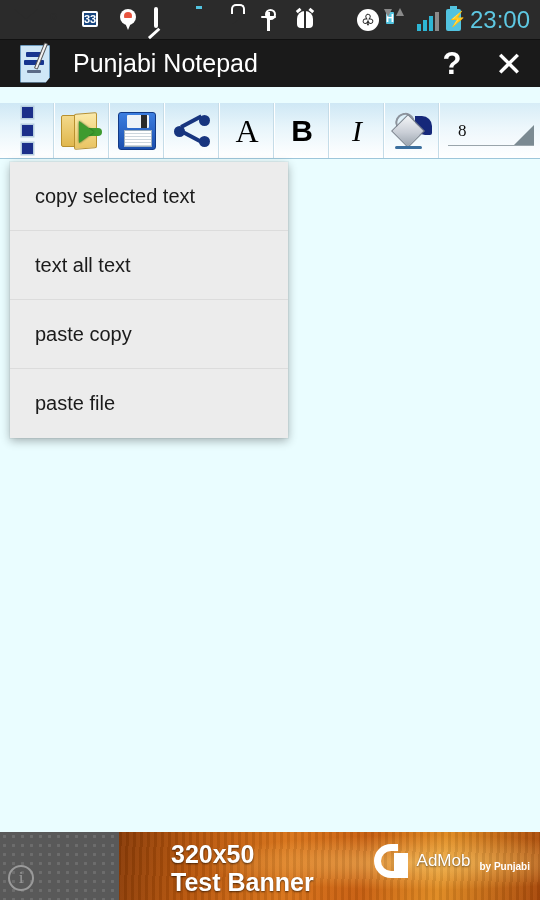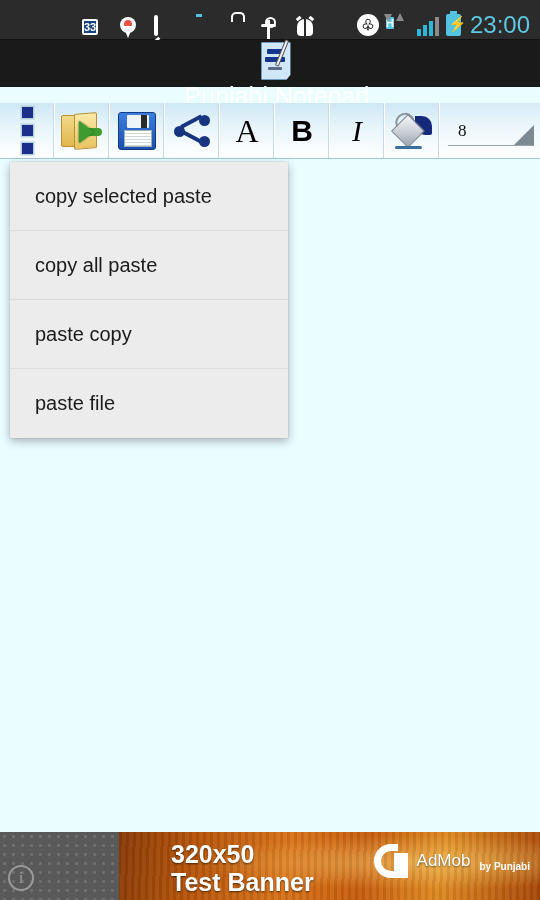--- a/index.html
+++ b/index.html
@@ -8,21 +8,21 @@
     background:#000;
     font-family:"Liberation Sans", sans-serif;
     overflow:hidden;
   }
   #screen { position:relative; width:540px; height:900px; background:#EAFDFF; }
 
   
   .statusbar{
     position:absolute; top:0; left:0; width:540px; height:40px;
     background:#2b2b2b;
-    display:flex; align-items:flex-end;
+    display:flex; align-items:center;
     border-bottom:1px solid #111;
   }
   .st-left{ display:flex; align-items:center; gap:12px; padding-left:14px; flex:1;}
   .st-right{ display:flex; align-items:center; gap:7px; padding-right:10px;}
   .sicon{ width:22px; height:22px; position:relative; display:inline-block; }
 
   
   .ic-mail{ width:24px;height:16px;background:#fff;position:relative;}
   .ic-mail:after{content:"";position:absolute;top:0;left:0;width:0;height:0;
     border-left:12px solid transparent;border-right:12px solid transparent;border-top:10px solid #2b2b2b;}
@@ -86,21 +86,21 @@
   .ic-sig b.off{background:#8a8a8a;}
   
   .ic-batt{width:15px;height:22px;background:#52c3e0;border-radius:2px;position:relative;}
   .ic-batt:before{content:"";position:absolute;top:-3px;left:4px;width:7px;height:3px;background:#52c3e0;}
   .ic-batt:after{content:"⚡";position:absolute;top:-1px;left:2.5px;font-size:15px;color:#fff;line-height:22px;}
   .st-time{color:#5ec8e2;font-size:24px;letter-spacing:0px;font-weight:400;margin-left:2px;}
 
   
   .titlebar{
     position:absolute; top:40px; left:0; width:540px; height:47px;
-    background:#1a1a1a; display:flex; align-items:center;flex-direction:column;
+    background:#1a1a1a; display:flex; align-items:center;
   }
   .app-icon{ width:42px;height:42px;margin-left:17px;position:relative;flex:none;}
   .app-icon .page{position:absolute;left:3px;top:2px;width:30px;height:38px;background:#cfe7f7;
     border:1px solid #6e9cc0;border-radius:1px;
     clip-path:polygon(0 0,100% 0,100% 86%,86% 100%,0 100%);}
   .app-icon .l1,.app-icon .l2,.app-icon .l3{position:absolute;background:#16358f;border-radius:1px;}
   .app-icon .l1{left:9px;top:9px;width:16px;height:5px;}
   .app-icon .l2{left:7px;top:17px;width:20px;height:5px;}
   .app-icon .l3{left:10px;top:27px;width:14px;height:3px;background:#5b6b88;}
   .app-icon .pen{position:absolute;left:22px;top:-1px;width:4px;height:28px;background:#f2f2f2;
@@ -338,22 +338,22 @@
     <div class="spinner">
       <span class="val">8</span>
       <span class="underline"></span>
       <span class="tri"></span>
     </div>
   </div>
 
   <div class="content"></div>
 
   <div class="menu">
-    <div class="menu-item">copy selected paste</div>
-    <div class="menu-item">copy all paste</div>
+    <div class="menu-item">copy selected text</div>
+    <div class="menu-item">text all text</div>
     <div class="menu-item">paste copy</div>
     <div class="menu-item">paste file</div>
   </div>
 
   <div class="adwrap">
     <div class="ad-side">
       <span class="info">i</span>
     </div>
     <div class="ad-main">
       <div class="ad-txt">

